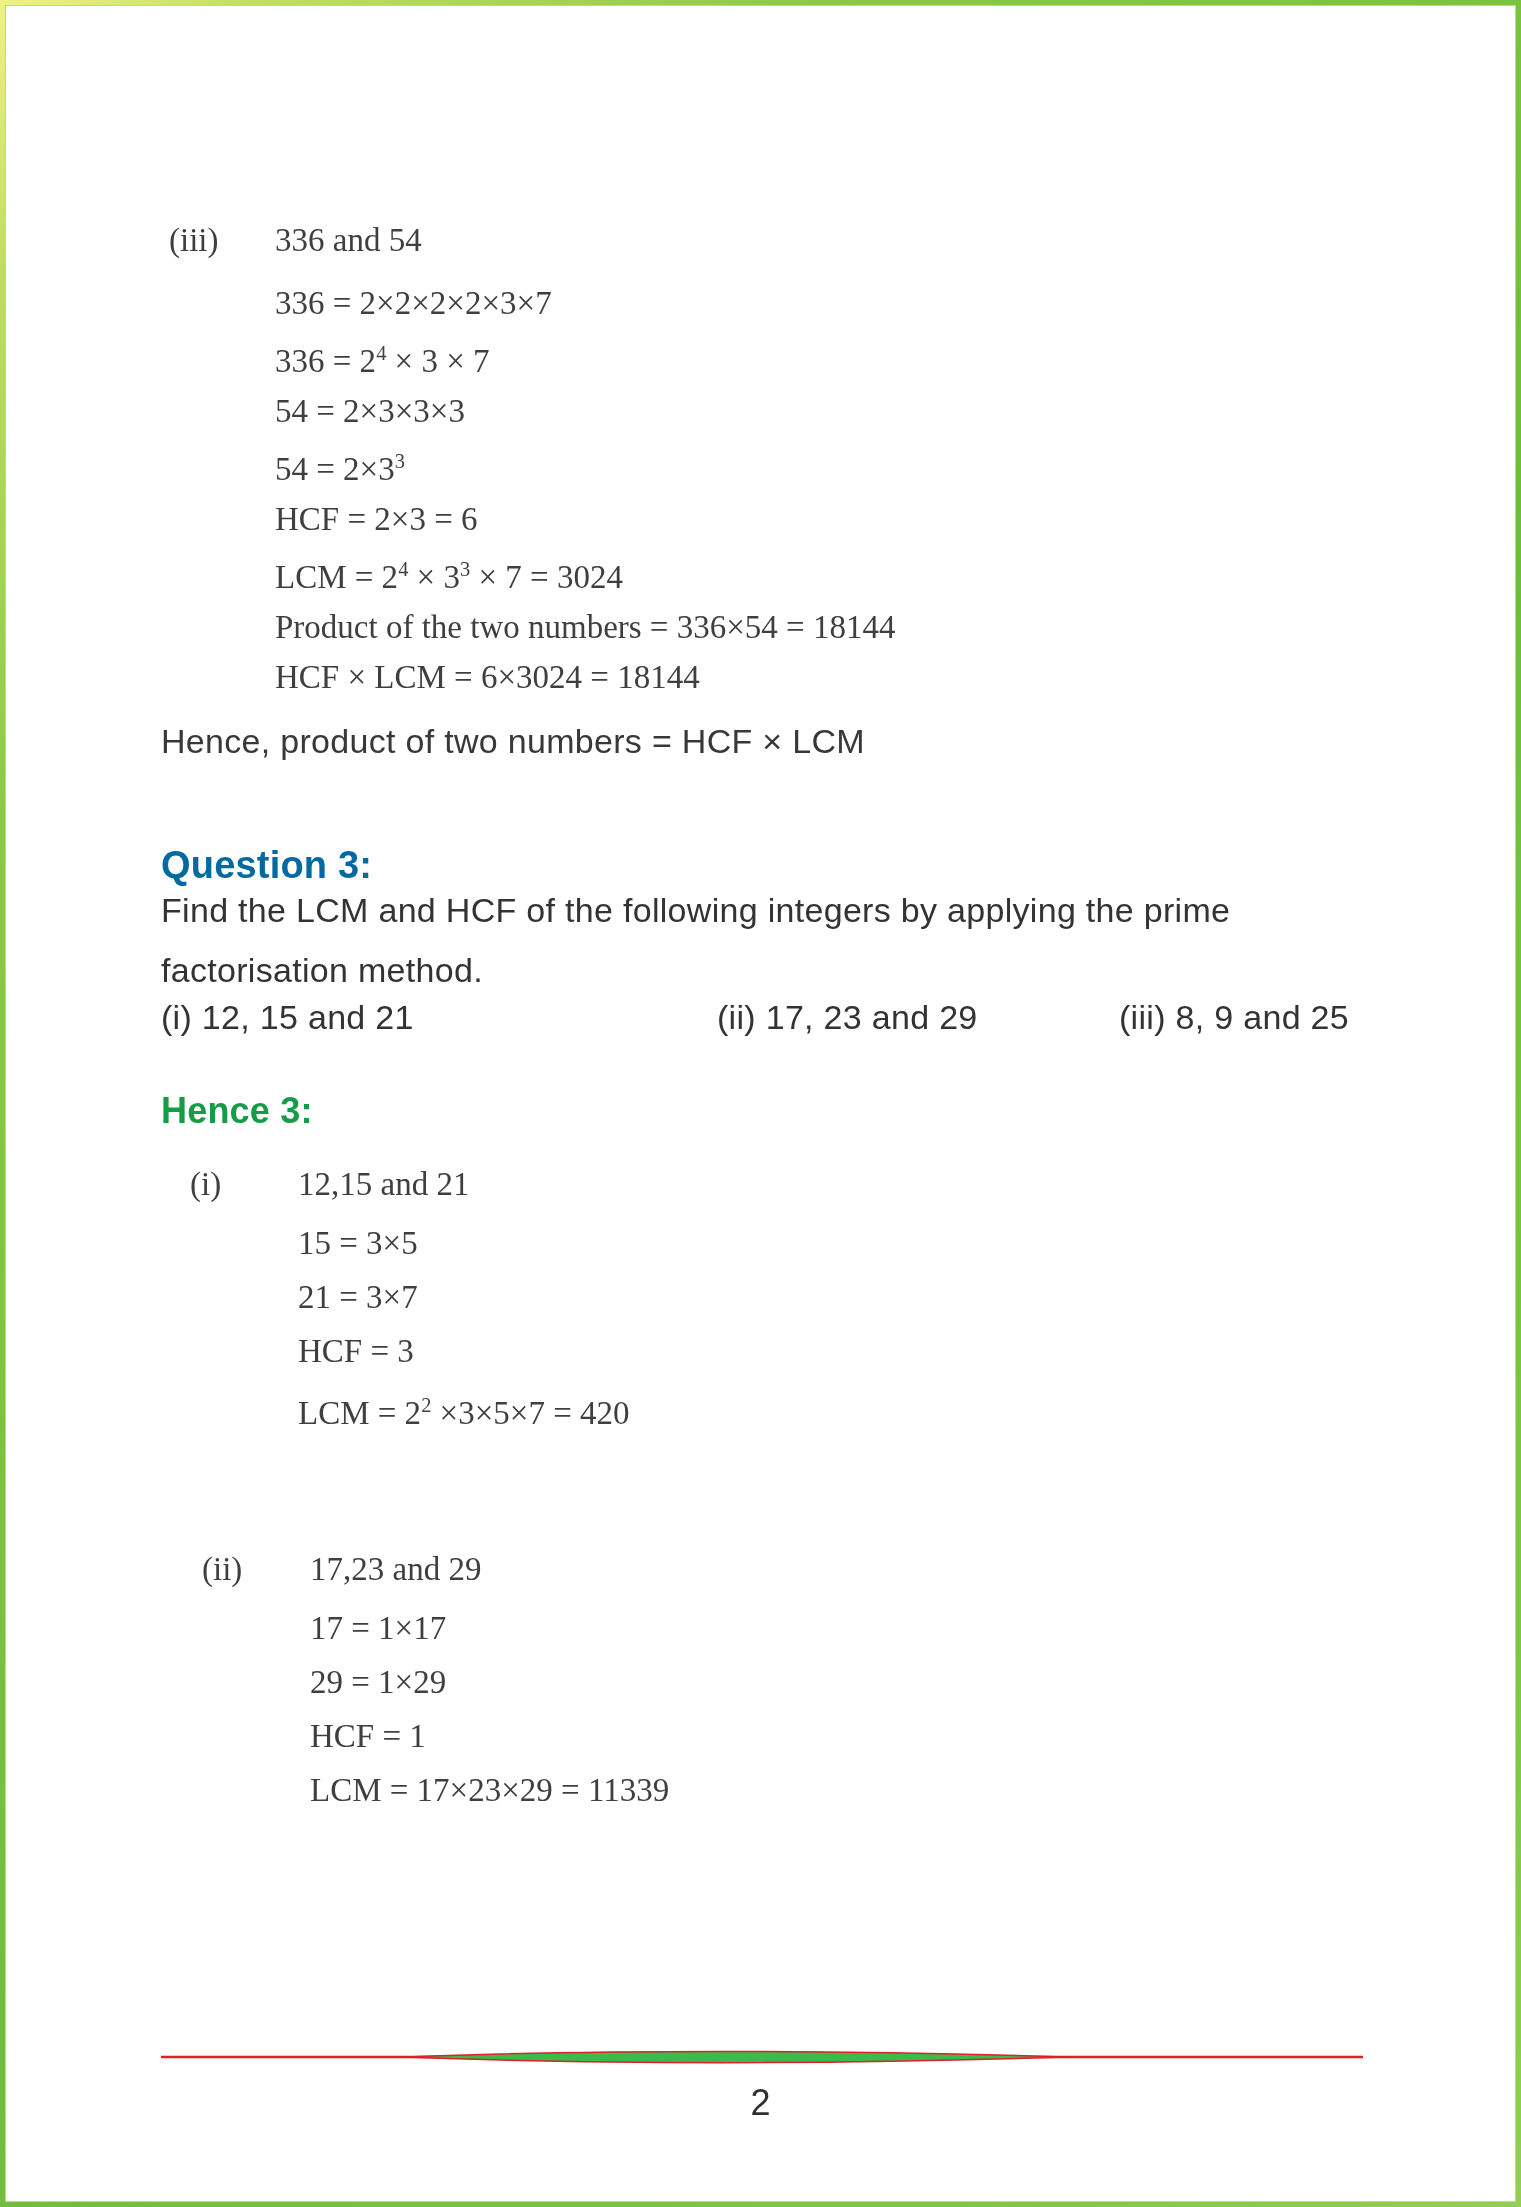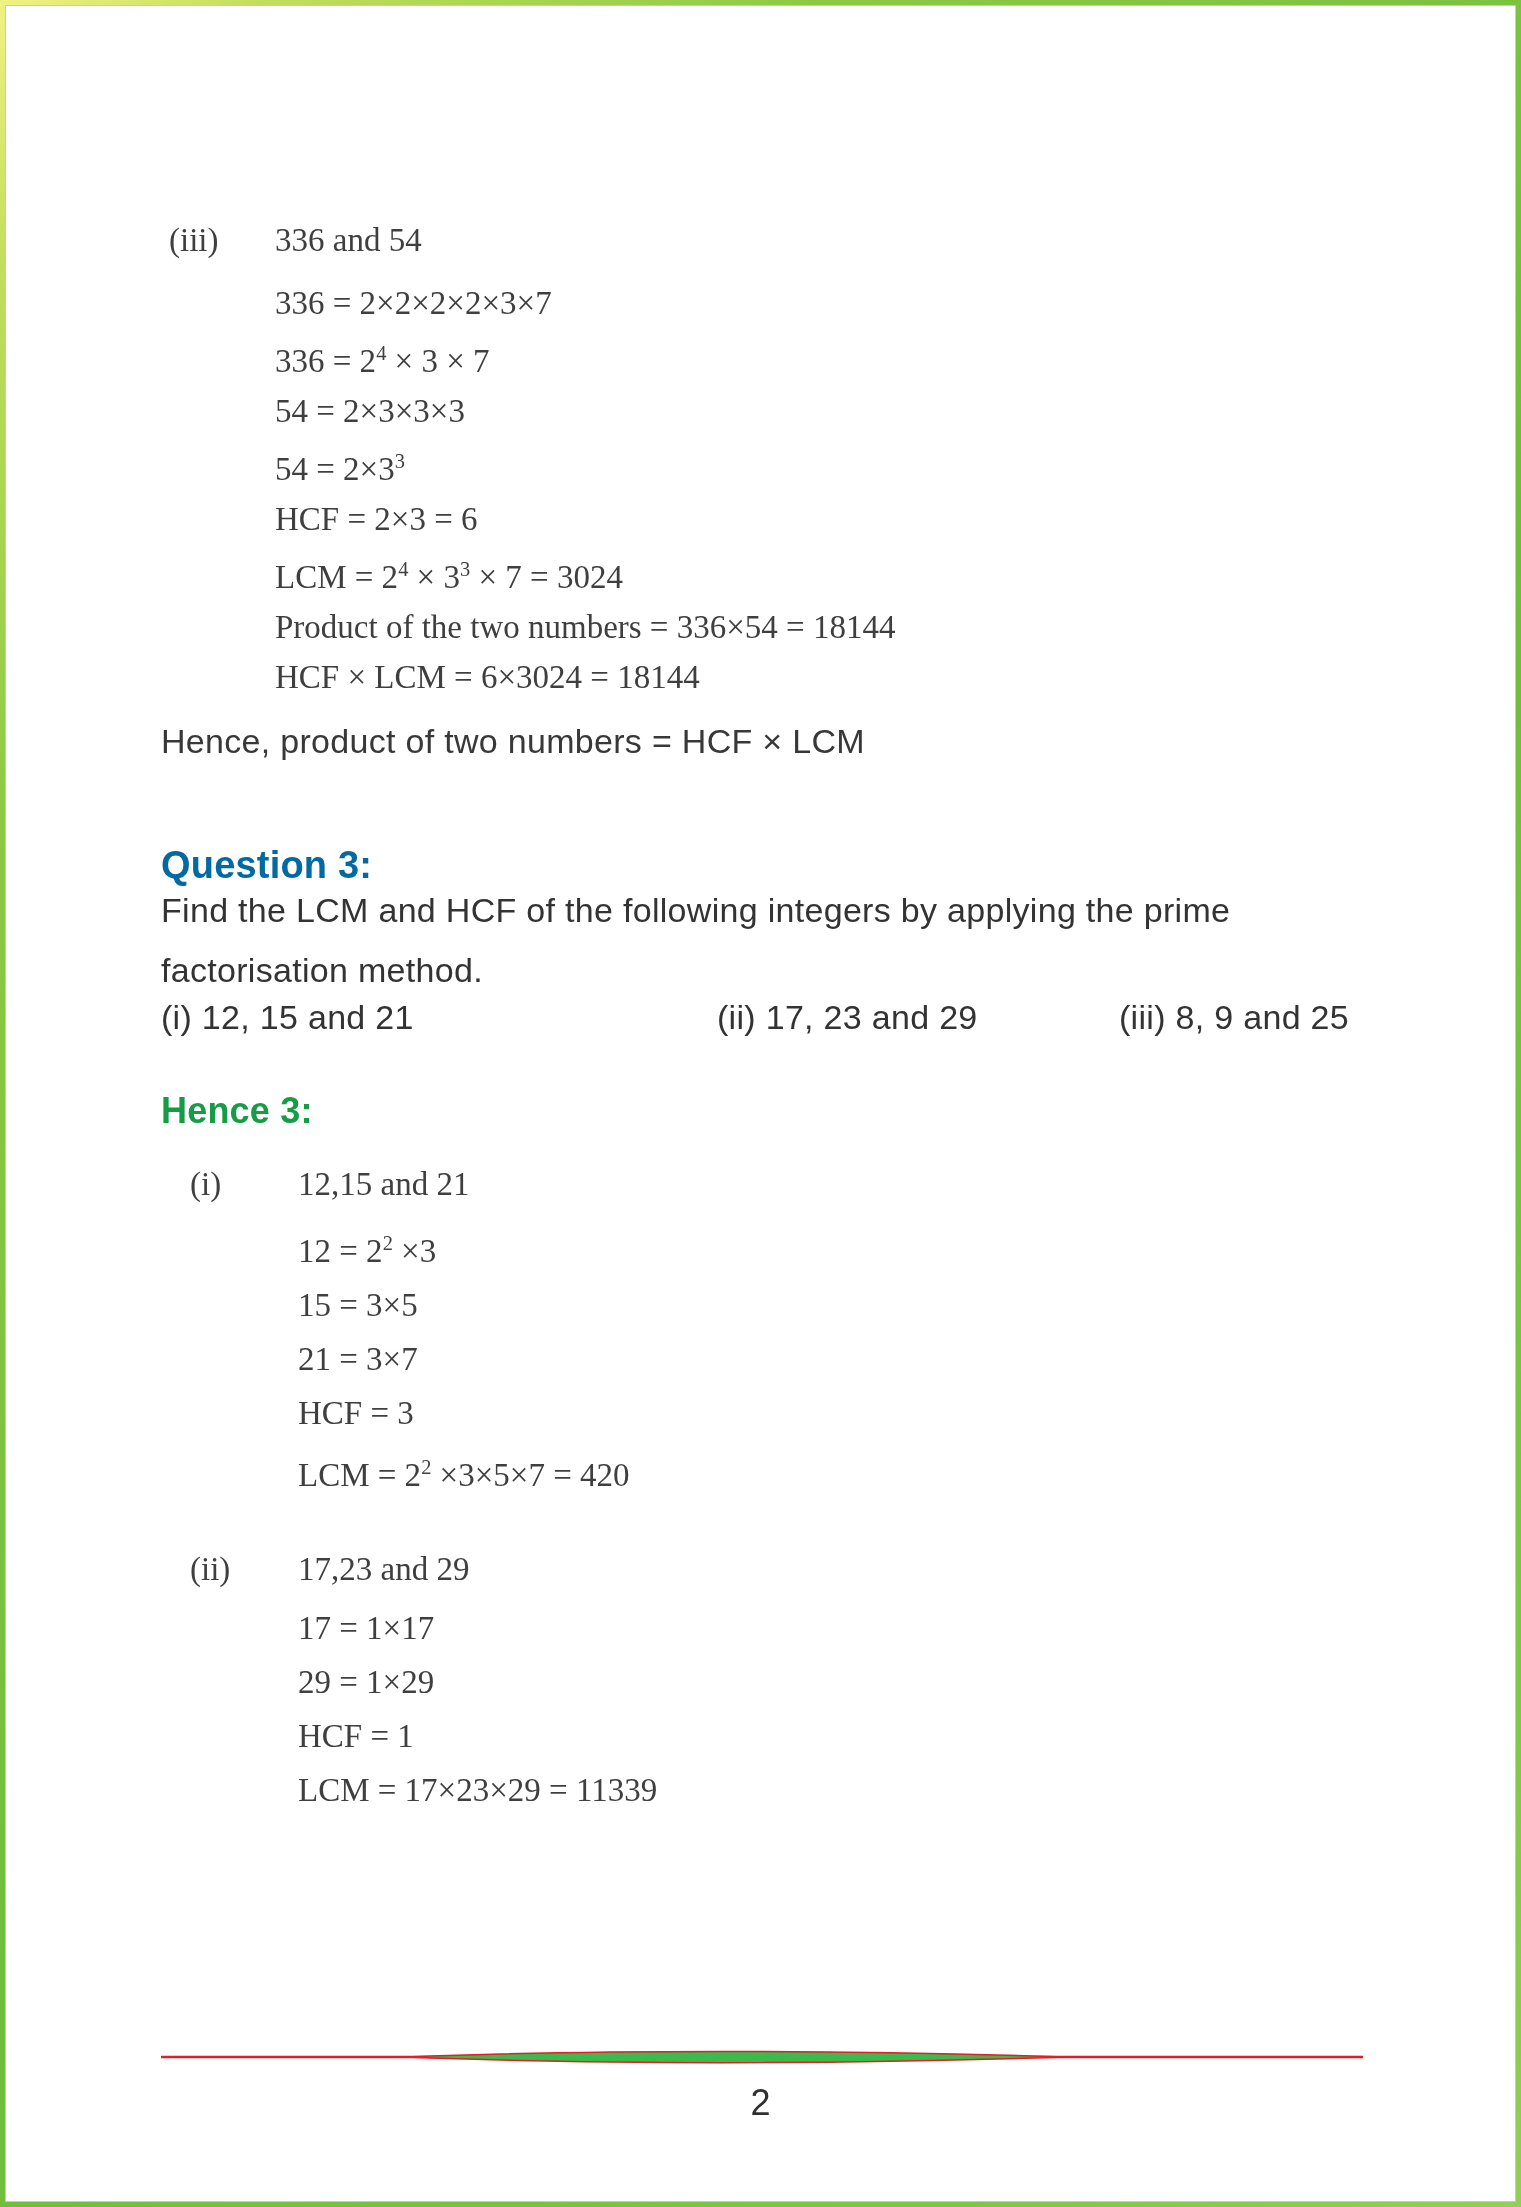--- a/index.html
+++ b/index.html
@@ -35,21 +35,21 @@
   .part .math-lines { margin-left: 106px; margin-top: 16px; }
   .math-line { line-height: 50px; white-space: nowrap; }
   sup { font-size: 0.62em; }
 
   #part3 { top: 212px; left: 163px; }
 
   .ans .head .label { width: 108px; }
   .ans .math-lines { margin-left: 108px; margin-top: 10px; }
   .ans .math-line { line-height: 54px; }
   #ans-i  { top: 1156px; left: 184px; }
-  #ans-ii { top: 1541px; left: 184px; }
+  #ans-ii { top: 1541px; left: 196px; }
   #conclusion {
     position: absolute; top: 682px; left: 155px;
     font-size: 34px; color: #383838; letter-spacing: 0.3px;
     white-space: nowrap;
   }
   #q3-heading {
     position: absolute; top: 806px; left: 155px;
     font-size: 38px; font-weight: bold; color: #0369a1;
     letter-spacing: 0.2px;
   }
@@ -115,21 +115,20 @@
       <span class="opt opt1">(i) 12, 15 and 21</span><span class="opt opt2">(ii) 17, 23 and 29</span><span class="opt opt3">(iii) 8, 9 and 25</span>
     </div>
 
     <h3 id="answer-heading">Hence 3:</h3>
 
     <section class="part ans" id="ans-i">
       <div class="head">
         <span class="label">(i)</span><span class="title">12,15 and 21</span>
       </div>
       <div class="math-lines">
-          <div class="math-line">12 = 2<sup>2</sup> ×3</div>
           <div class="math-line">15 = 3×5</div>
           <div class="math-line">21 = 3×7</div>
           <div class="math-line">HCF = 3</div>
           <div class="math-line">LCM = 2<sup>2</sup> ×3×5×7 = 420</div>
         </div>
     </section>
 
     <section class="part ans" id="ans-ii">
       <div class="head">
         <span class="label">(ii)</span><span class="title">17,23 and 29</span>

